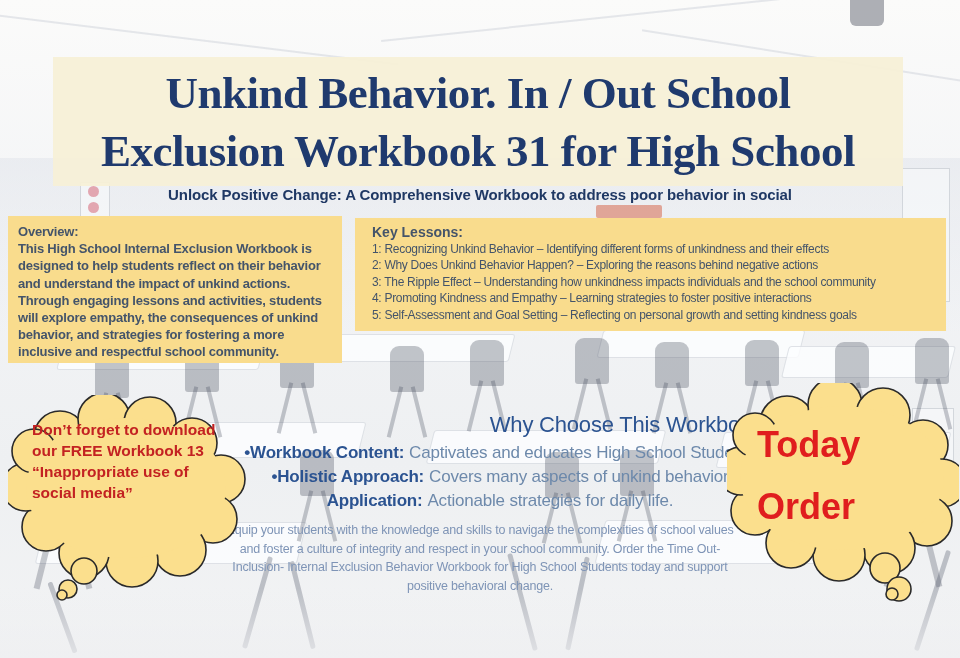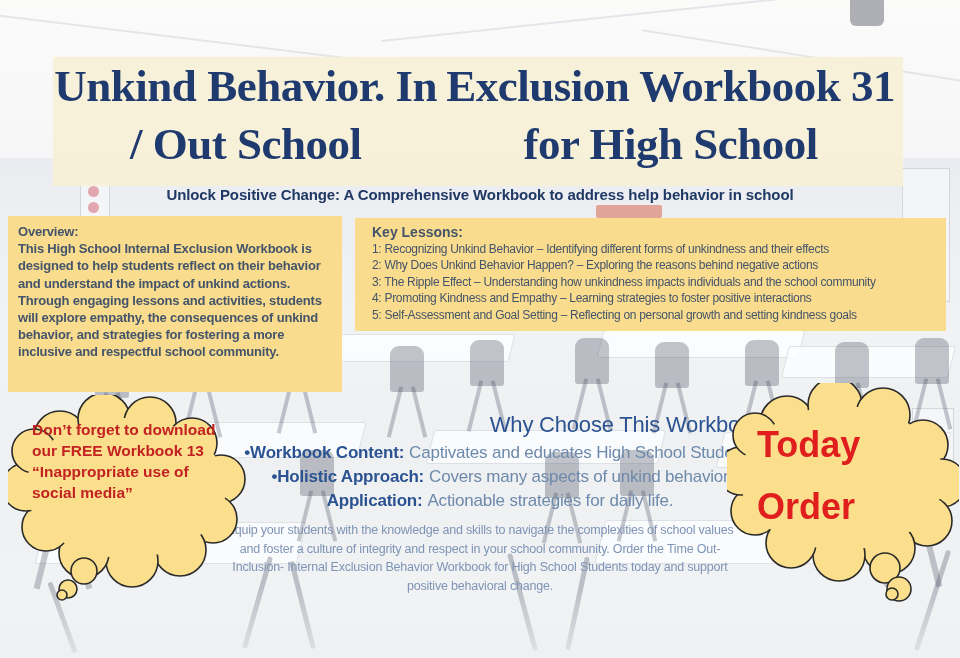--- a/index.html
+++ b/index.html
@@ -16,26 +16,26 @@
   .tbl{background:rgba(253,254,255,.8);border:1px solid rgba(186,192,202,.45);border-radius:3px;transform:skewX(-14deg);}
   .chair{width:34px;height:46px;border-radius:9px 9px 3px 3px;background:rgba(58,66,84,.30);}
   .chair::before,.chair::after{content:"";position:absolute;top:40px;width:4px;height:52px;background:rgba(58,66,84,.28);}
   .chair::before{left:3px;transform:rotate(14deg);}
   .chair::after{right:3px;transform:rotate(-14deg);}
   .chair.big{width:46px;height:58px;}
   .chair.big::before,.chair.big::after{top:50px;height:78px;width:6px;}
   .leg{width:5px;background:rgba(66,74,92,.30);border-radius:2px;}
   .floorhaze{left:0;right:0;bottom:0;height:70px;background:linear-gradient(180deg,rgba(240,241,243,0),rgba(238,239,241,.75));}
   
-  .title-band{position:absolute;left:53px;top:57px;width:850px;height:129px;background:rgba(247,240,215,.94);z-index:2;display:flex;flex-direction:row;justify-content:center;text-align:center;}
+  .title-band{position:absolute;left:53px;top:57px;width:850px;height:129px;background:rgba(247,240,215,.94);z-index:2;display:flex;flex-direction:column;justify-content:center;text-align:center;}
   .title-line{font-family:"Liberation Serif",serif;font-weight:bold;font-size:45px;line-height:58px;color:#1f3a6e;letter-spacing:-.5px;}
   .subtitle{position:absolute;left:0;top:186px;width:960px;text-align:center;font-size:15px;font-weight:bold;color:#1f3864;z-index:2;letter-spacing:-.1px;}
   
   .panel{position:absolute;background:#f9dc8d;color:#44546a;z-index:2;box-sizing:border-box;}
-  .overview{left:8px;top:216px;width:334px;height:176px;padding:7px 10px;font-size:13px;font-weight:bold;line-height:17.2px;letter-spacing:-.2px;}
+  .overview{left:8px;top:216px;width:334px;height:147px;padding:7px 10px;font-size:13px;font-weight:bold;line-height:17.2px;letter-spacing:-.2px;}
   .lessons{left:355px;top:218px;width:591px;height:113px;padding:6px 17px;font-size:12px;line-height:16.6px;letter-spacing:-.3px;}
   .lessons-heading{font-size:14px;font-weight:bold;letter-spacing:0;}
   
   .why{position:absolute;left:225px;top:412px;width:550px;text-align:center;z-index:3;}
   .why-heading{font-size:22px;font-weight:normal;color:#2b5391;margin-bottom:3px;letter-spacing:-.2px;text-align:right;}
   .why-row{font-size:17px;line-height:24px;letter-spacing:-.2px;}
   .why-label{font-weight:bold;color:#2b5391;}
   .why-text{color:#6d89ab;margin-left:5px;}
   .closing{position:absolute;left:224px;top:521px;width:512px;text-align:center;font-size:12.5px;line-height:18.5px;color:#7e94b6;z-index:3;letter-spacing:-.2px;}
   
@@ -94,21 +94,21 @@
     <div class="leg" style="left:575px;top:556px;height:95px;transform:rotate(12deg);"></div>
     <div class="leg" style="left:930px;top:548px;height:105px;transform:rotate(18deg);"></div>
     <div class="leg" style="left:60px;top:580px;height:75px;transform:rotate(-20deg);"></div>
     <div class="floorhaze"></div>
   </div>
 
   <div class="title-band">
     <div class="title-line">Unkind Behavior. In / Out School</div>
     <div class="title-line">Exclusion Workbook 31 for High School</div>
   </div>
-  <div class="subtitle">Unlock Positive Change: A Comprehensive Workbook to address help behavior in school</div>
+  <div class="subtitle">Unlock Positive Change: A Comprehensive Workbook to address poor behavior in social</div>
 
   <div class="panel overview">
     <div>Overview:</div>
     <div>This High School Internal Exclusion Workbook is designed to help students reflect on their behavior and understand the impact of unkind actions. Through engaging lessons and activities, students will explore empathy, the consequences of unkind behavior, and strategies for fostering a more inclusive and respectful school community.</div>
   </div>
 
   <div class="panel lessons">
     <div class="lessons-heading">Key Lessons:</div>
     <div class="lesson">1: Recognizing Unkind Behavior – Identifying different forms of unkindness and their effects</div>
     <div class="lesson">2: Why Does Unkind Behavior Happen? – Exploring the reasons behind negative actions</div>

